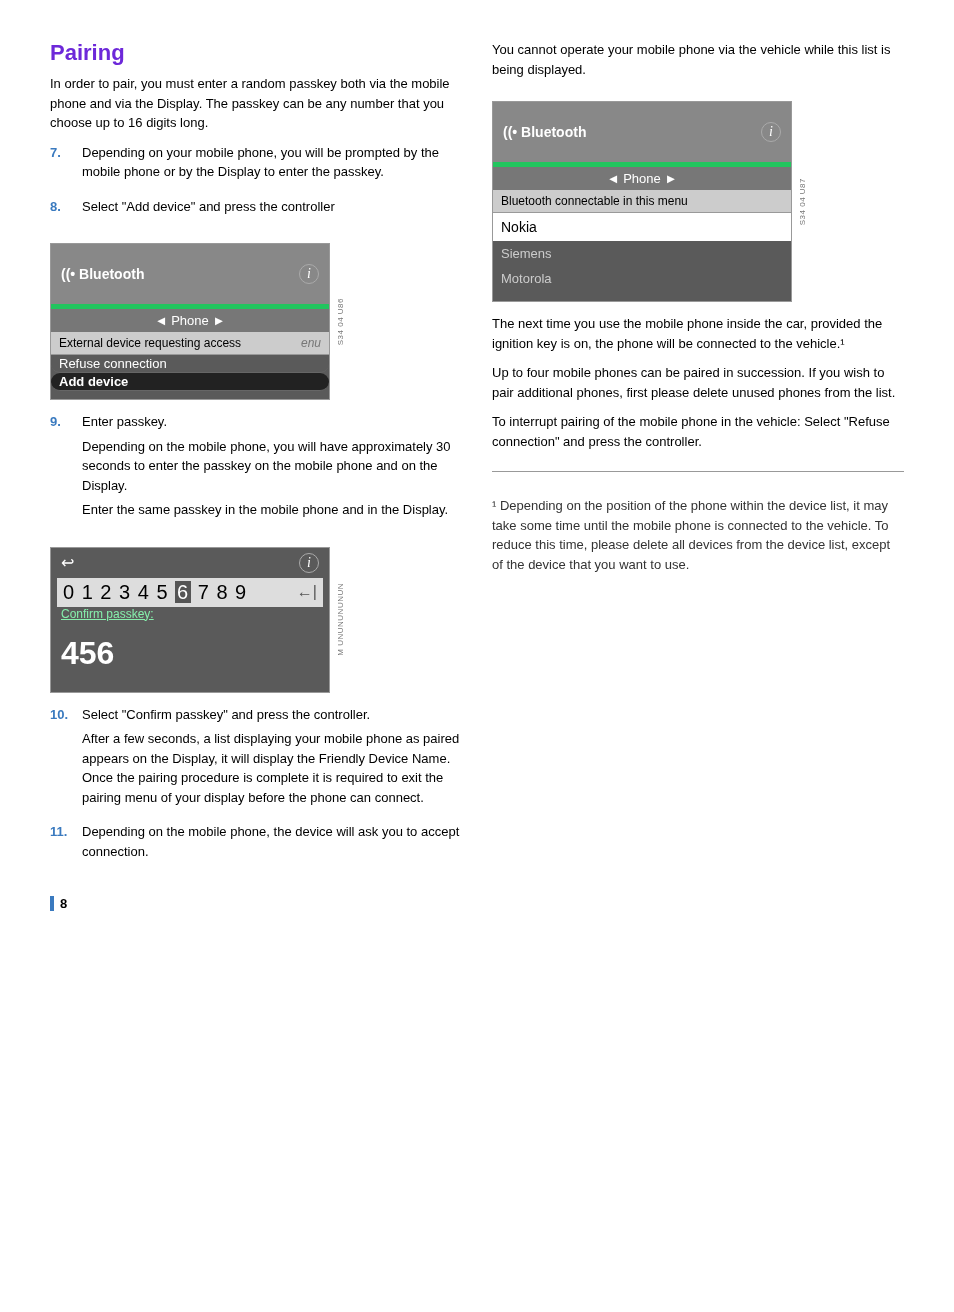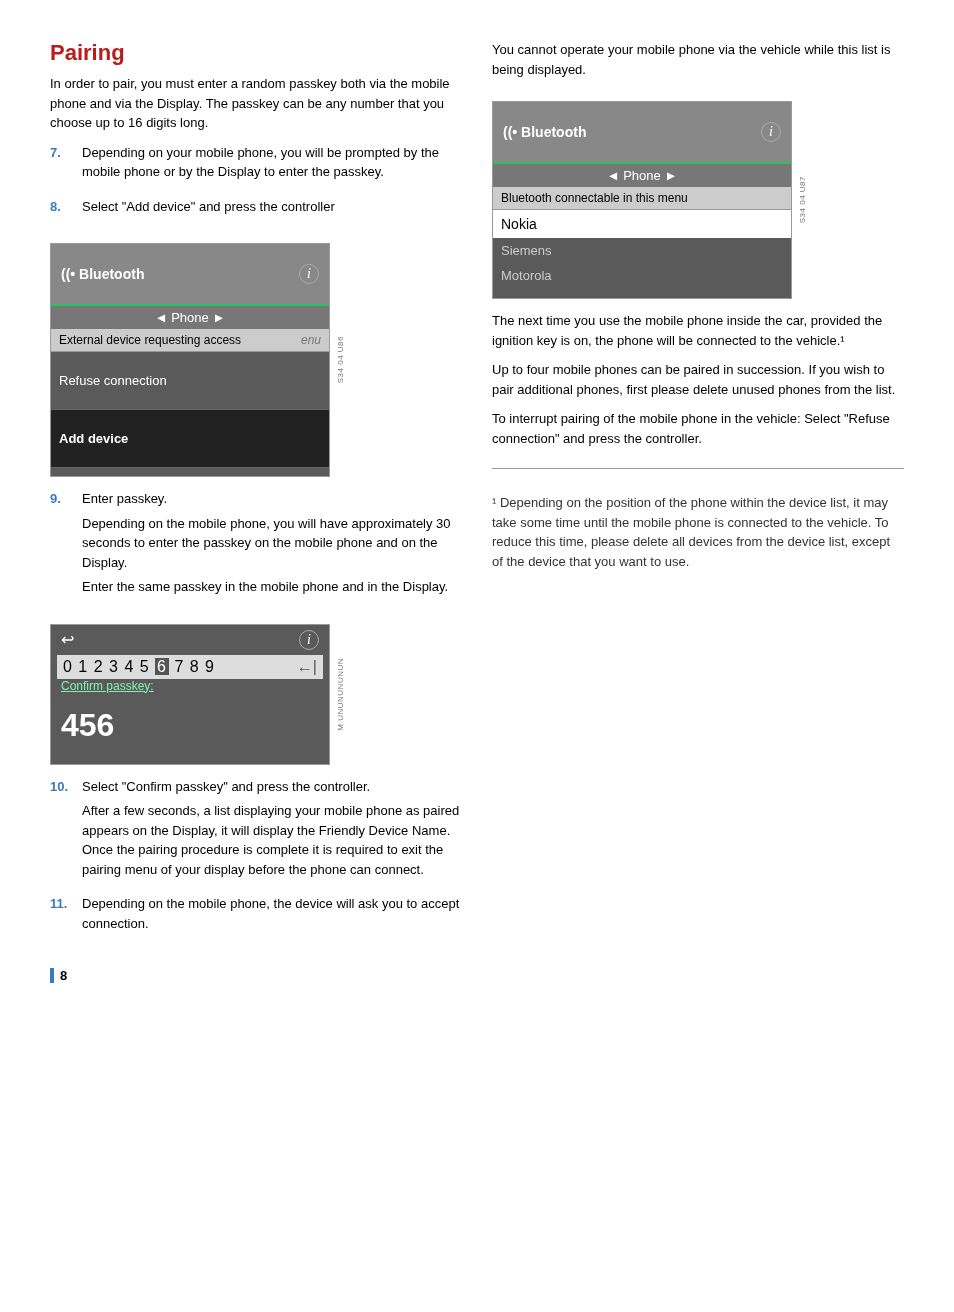--- a/index.html
+++ b/index.html
@@ -18,21 +18,21 @@
     }
     .left-col {
       flex: 1;
       min-width: 0;
     }
     .right-col {
       flex: 1;
       min-width: 0;
     }
     .section-title {
-      color: #b91c1c;
+      color: #6d28d9;
       font-size: 22px;
       font-weight: bold;
       margin-bottom: 8px;
     }
     p {
       margin-bottom: 10px;
       line-height: 1.5;
       font-size: 13px;
     }
     .step {
@@ -82,34 +82,35 @@
     }
     .bt-screen-nav {
       display: flex;
       align-items: center;
       justify-content: center;
       background: #777;
       padding: 4px 0;
       color: #fff;
       font-size: 13px;
       gap: 8px;
-      border-top: 2px solid #22c55e;
+      border-top: 5px solid #22c55e;
     }
     .bt-menu-label {
       background: #ccc;
       color: #000;
       font-size: 12px;
       padding: 4px 8px;
       border-bottom: 1px solid #999;
     }
     .bt-menu-item {
-      padding: 21px 8px;
+      padding: 1px 8px;
       font-size: 13px;
       color: #fff;
       border-bottom: 1px solid #666;
+      border-radius: 13px;
     }
     .bt-menu-item.normal {
       background: #5a5a5a;
     }
     .bt-menu-item.add-device {
       background: #222;
       color: #fff;
       font-weight: bold;
     }
 
@@ -130,21 +131,21 @@
     }
     .passkey-input-row {
       display: flex;
       align-items: center;
       background: #ddd;
       margin: 0 6px;
       padding: 3px 6px;
     }
     .passkey-digits {
       flex: 1;
-      font-size: 16px;
+      font-size: 20px;
       color: #000;
       letter-spacing: 1px;
     }
     .passkey-digits span.highlighted {
       background: #555;
       color: #fff;
       padding: 0 2px;
     }
     .passkey-confirm-label {
       color: #86efac;

